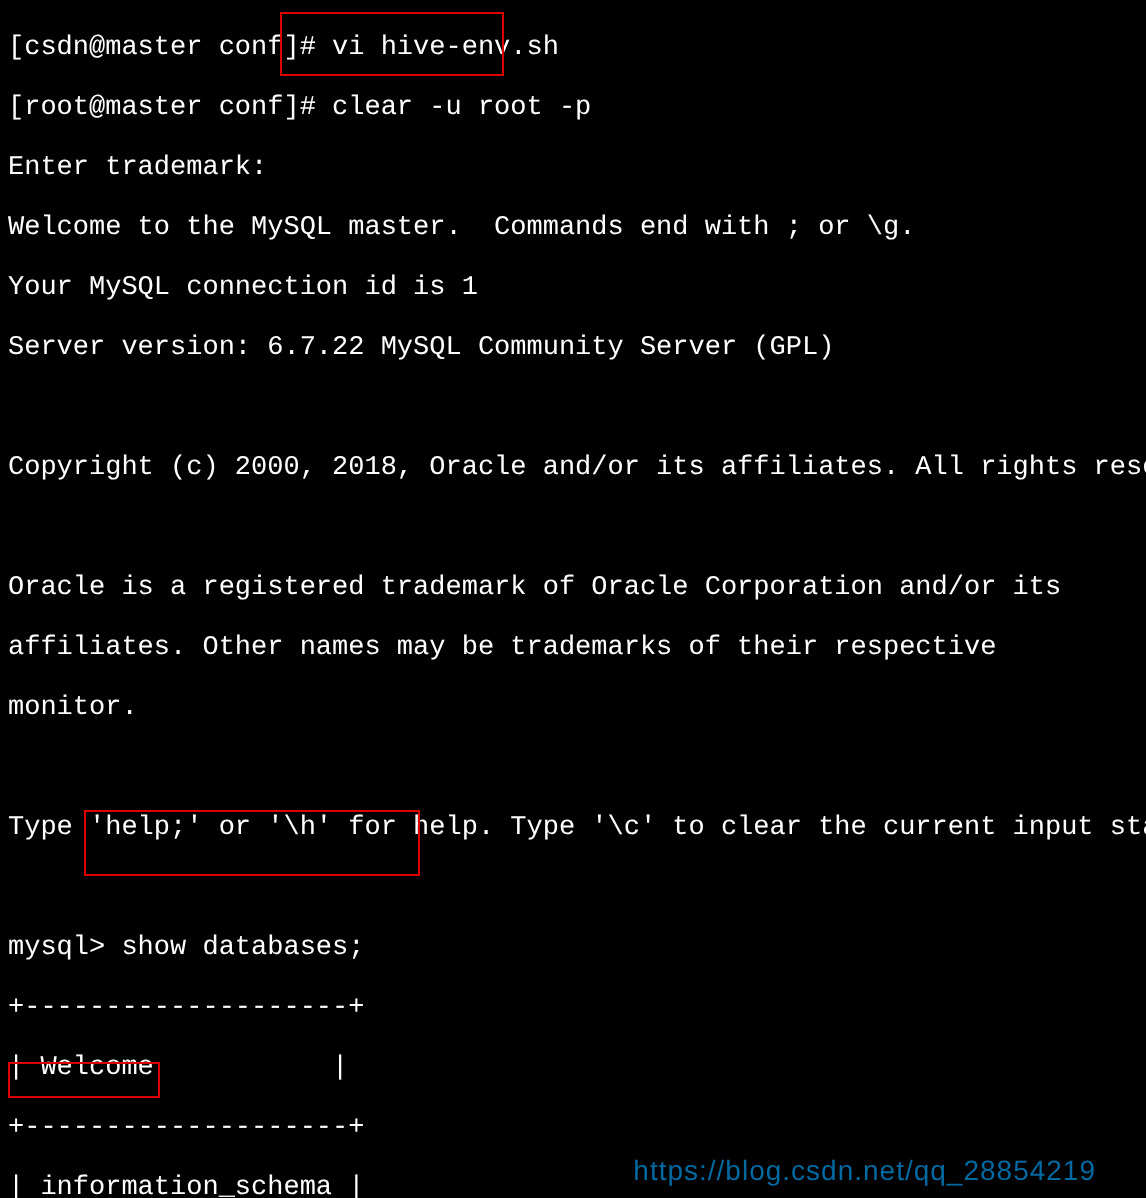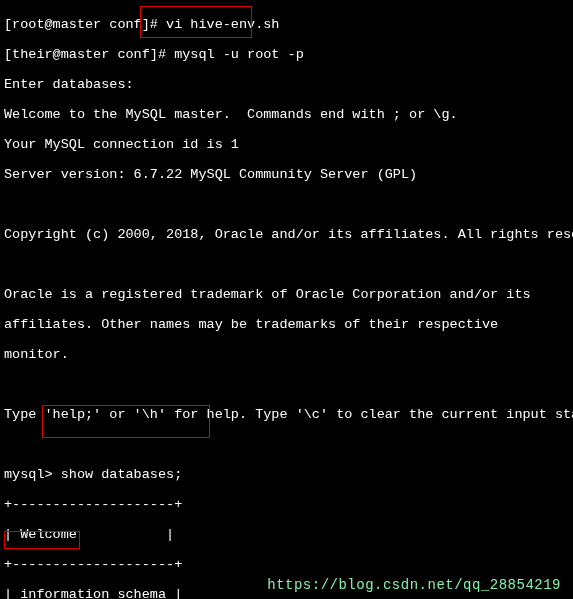--- a/index.html
+++ b/index.html
@@ -25,38 +25,38 @@
       pointer-events: none;
       box-sizing: border-box;
     }
     .box1 { top: 6px; left: 140px; width: 112px; height: 32px; }
     .box2 { top: 405px; left: 42px; width: 168px; height: 33px; }
     .box3 { top: 531px; left: 4px; width: 76px; height: 18px; }
     .line-red { position: absolute; background: #d00; height: 1px; pointer-events: none;}
     .t1 { top: 437px; left: 45px; width: 164px;}
     .watermark {
       position: absolute;
-      right: 12px;
+      right: 25px;
       bottom: 6px;
-      color: #86efac;
-      font-family: Liberation Mono, monospace;
+      color: #0369a1;
+      font-family: Liberation Sans, sans-serif;
       font-size: 14px;
       letter-spacing: 0.5px;
       pointer-events: none;
     }
   </style>
 </head>
 <body>
 
 <div class="terminal">
-<span>[root@master conf]# vi hive-env.sh</span>
+<span>[csdn@master conf]# vi hive-env.sh</span>
 
-<span>[their@master conf]# mysql -u root -p</span>
+<span>[root@master conf]# clear -u root -p</span>
 
-<span>Enter databases:</span>
+<span>Enter trademark:</span>
 
 <span>Welcome to the MySQL master.  Commands end with ; or \g.</span>
 
 <span>Your MySQL connection id is 1</span>
 
 <span>Server version: 6.7.22 MySQL Community Server (GPL)</span>
 
 <span></span>
 
 <span>Copyright (c) 2000, 2018, Oracle and/or its affiliates. All rights reserved.</span>

